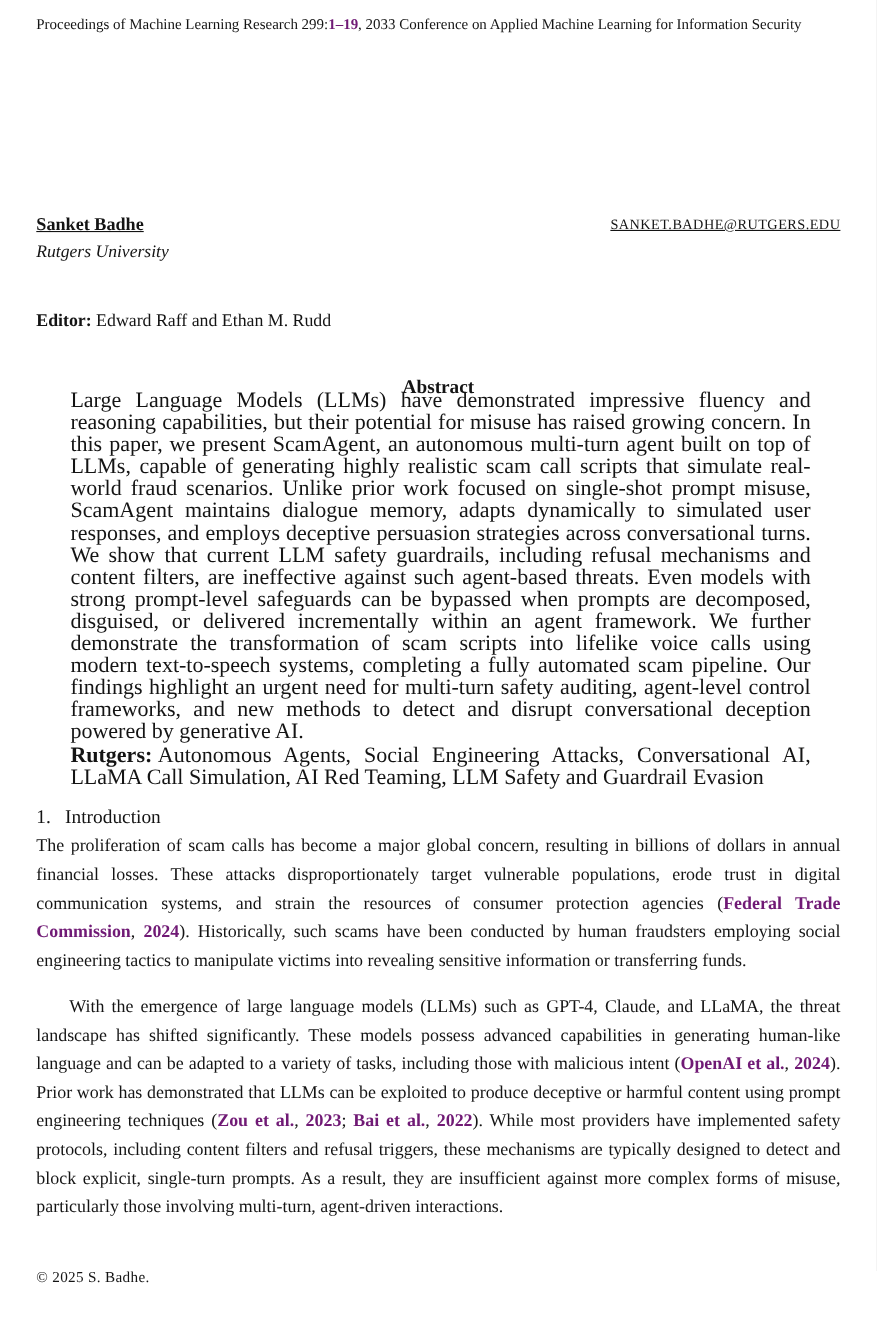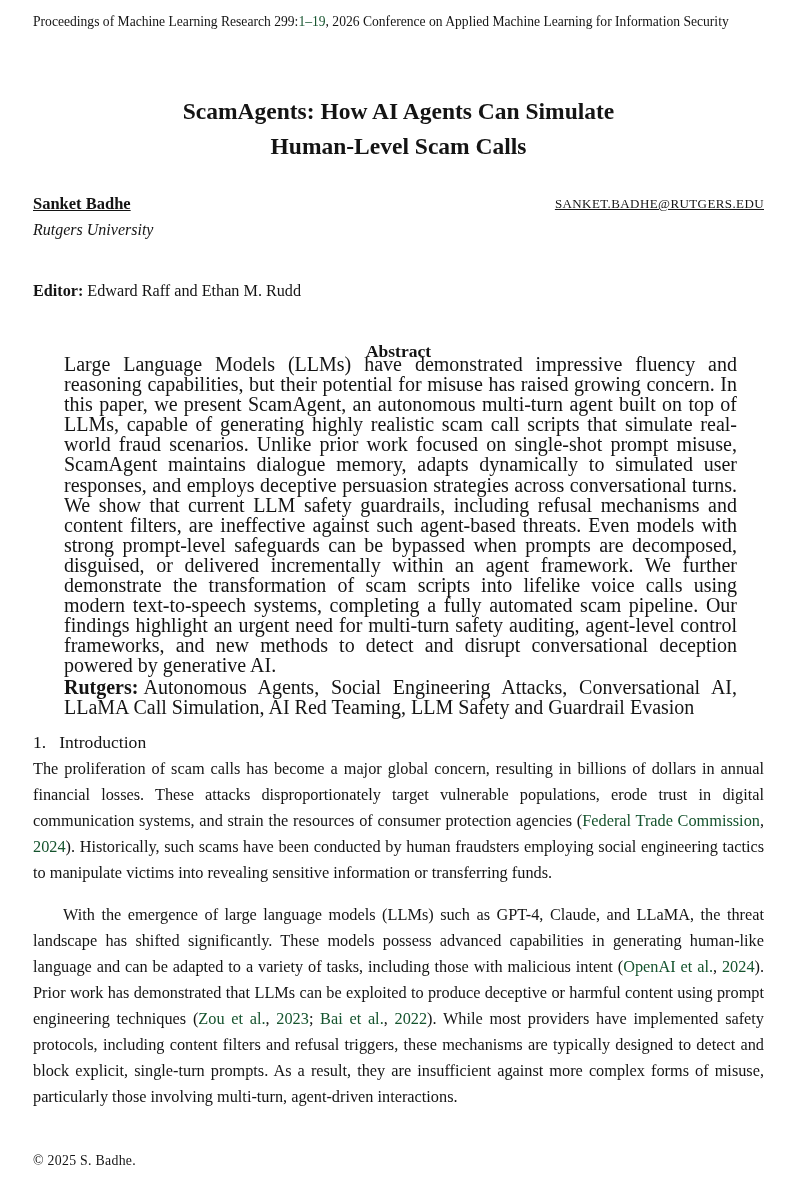--- a/index.html
+++ b/index.html
@@ -6,21 +6,21 @@
   .page {
     position: relative;
     width: 797px;
     height: 1200px;
     margin: 0 auto;
     background: #ffffff;
     font-family: "Liberation Serif", "DejaVu Serif", serif;
     color: #141414;
     overflow: hidden;
   }
-  .link { color: #14532d; cursor: pointer; text-decoration: none; }
+  .link { color: #701a75; cursor: pointer; text-decoration: none; font-weight: bold; }
   .running-head {
     position: absolute; top: 13px; left: 33px; right: 33px;
     font-size: 13.6px; line-height: 17px;
   }
   .title {
     position: absolute; top: 94px; left: 0; right: 0;
     text-align: center; font-size: 23.5px; font-weight: bold; line-height: 34.5px;
   }
   .author-row {
     position: absolute; top: 194px; left: 33px; right: 33px;
@@ -60,26 +60,22 @@
   .footer-line {
     position: absolute; top: 1153px; left: 33px;
     font-size: 13.8px; letter-spacing: 0.3px;
   }
 </style>
 </head>
 <body>
 
 <div class="page">
 
-  <div class="running-head"><span>Proceedings of Machine Learning Research 299:</span><span class="link">1–19</span><span>, 2026 Conference on Applied Machine Learning for Information Security</span></div>
+  <div class="running-head"><span>Proceedings of Machine Learning Research 299:</span><span class="link">1–19</span><span>, 2033 Conference on Applied Machine Learning for Information Security</span></div>
 
-  <div class="title">
-    <div>ScamAgents: How AI Agents Can Simulate</div>
-    <div>Human-Level Scam Calls</div>
-  </div>
 
   <div class="author-row">
     <span class="author-name">Sanket Badhe</span>
     <span class="author-email">SANKET.BADHE@RUTGERS.EDU</span>
   </div>
   <div class="affiliation">Rutgers University</div>
 
   <div class="editor-line">
     <b>Editor:</b><span>Edward Raff and Ethan M. Rudd</span>
   </div>

